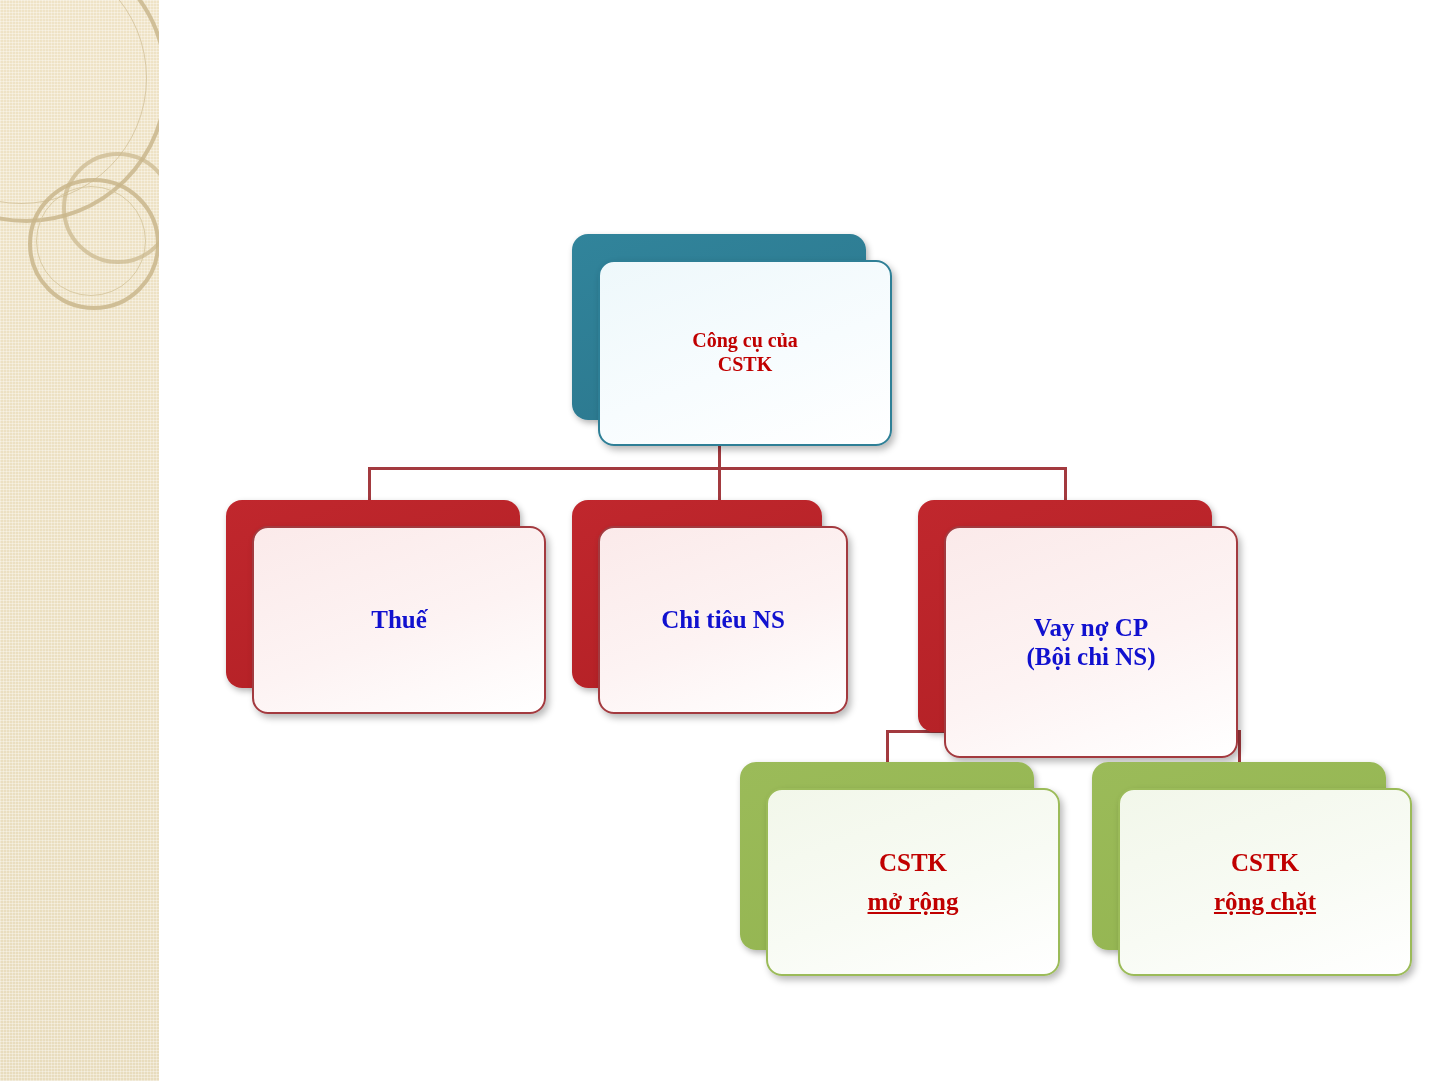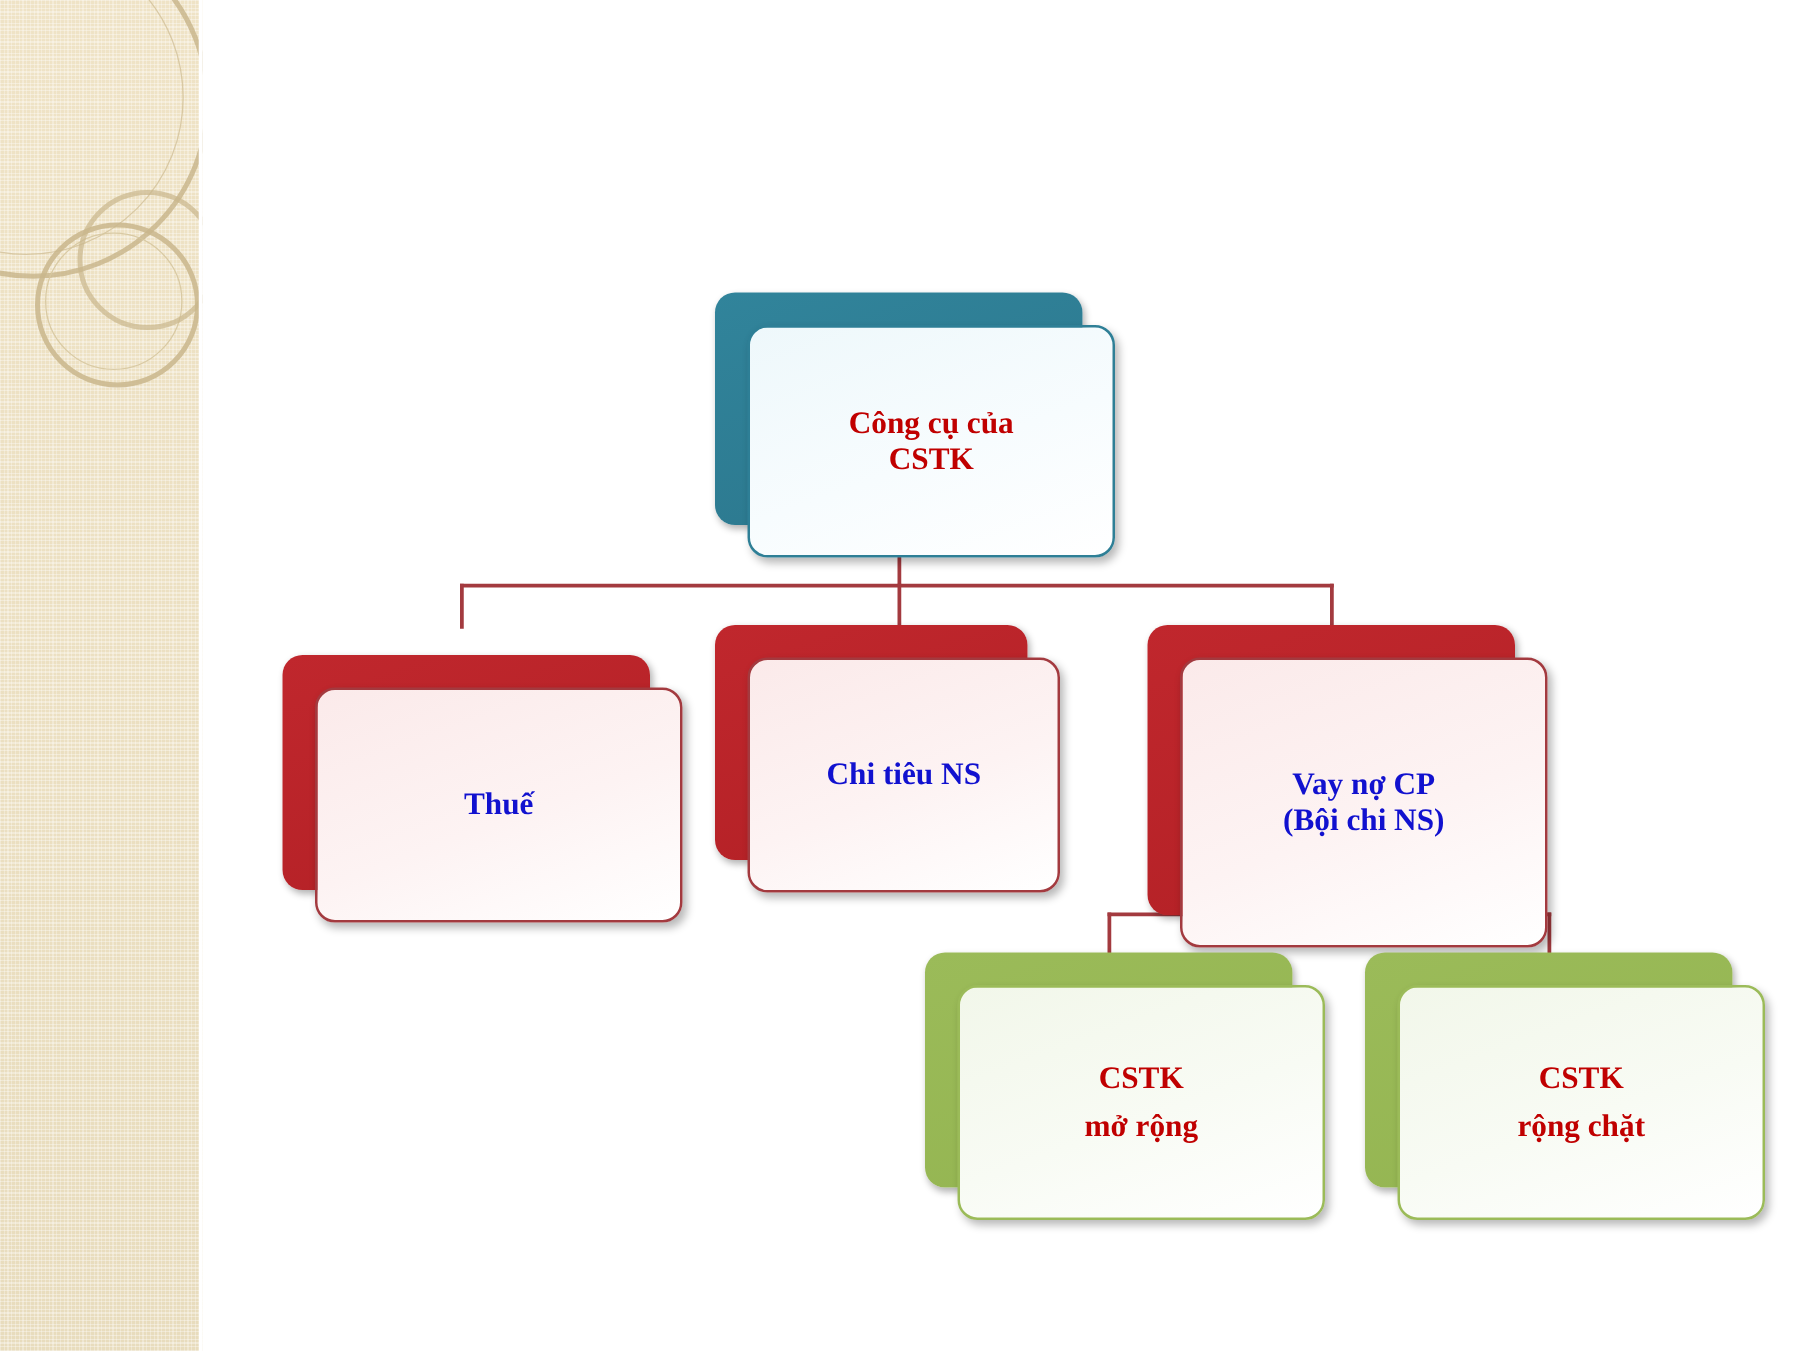--- a/index.html
+++ b/index.html
@@ -61,38 +61,38 @@
     font-weight:bold;
     padding:0 10px;
   }
 
   
   .node.teal .back{background:linear-gradient(160deg,#31849b 0%,#2b768c 100%);box-shadow:2px 3px 6px rgba(0,0,0,0.30);}
   .node.teal .front{
     border-color:#2e7f96;
     background:linear-gradient(160deg,#eef8fb 0%,#f7fcfe 55%,#ffffff 100%);
   }
-  .node.teal .label{color:#c00000;font-size:25px;}
+  .node.teal .label{color:#c00000;font-size:20px;}
 
   
   .node.red .back{background:linear-gradient(160deg,#c0272d 0%,#b22025 100%);box-shadow:2px 3px 6px rgba(0,0,0,0.30);}
   .node.red .front{
     border-color:#a33a3f;
     background:linear-gradient(160deg,#fbeaea 0%,#fdf3f3 55%,#ffffff 100%);
   }
   .node.red .label{color:#1111cf;font-size:25px;}
 
   
   .node.green .back{background:linear-gradient(160deg,#9bbb59 0%,#93b450 100%);box-shadow:2px 3px 6px rgba(0,0,0,0.30);}
   .node.green .front{
     border-color:#9bbb59;
     background:linear-gradient(160deg,#f2f7ea 0%,#f8fbf4 55%,#ffffff 100%);
   }
   .node.green .label{color:#c00000;font-size:25px;}
-  .node.green .label .l2{display:block;margin-top:10px;}
+  .node.green .label .l2{display:block;margin-top:10px;text-decoration:underline;}
 </style>
 </head>
 <body>
 
 <div class="left-band">
   <div class="ring r1"></div>
   <div class="ring r2"></div>
   <div class="ring r3"></div>
   <div class="ring r4"></div>
   <div class="ring r5"></div>
@@ -115,21 +115,21 @@
   <div class="node teal" style="left:410px;top:234px;width:320px;height:212px;">
     <div class="back"></div>
     <div class="front">
       <div class="label">
         <span>Công cụ của</span><br>
         <span>CSTK</span>
       </div>
     </div>
   </div>
 
-  <div class="node red" style="left:64px;top:500px;width:320px;height:214px;margin-top:24px;">
+  <div class="node red" style="left:64px;top:500px;width:320px;height:214px;">
     <div class="back"></div>
     <div class="front">
       <div class="label">Thuế</div>
     </div>
   </div>
 
   <div class="node red" style="left:410px;top:500px;width:276px;height:214px;">
     <div class="back"></div>
     <div class="front">
       <div class="label">Chi tiêu NS</div>

